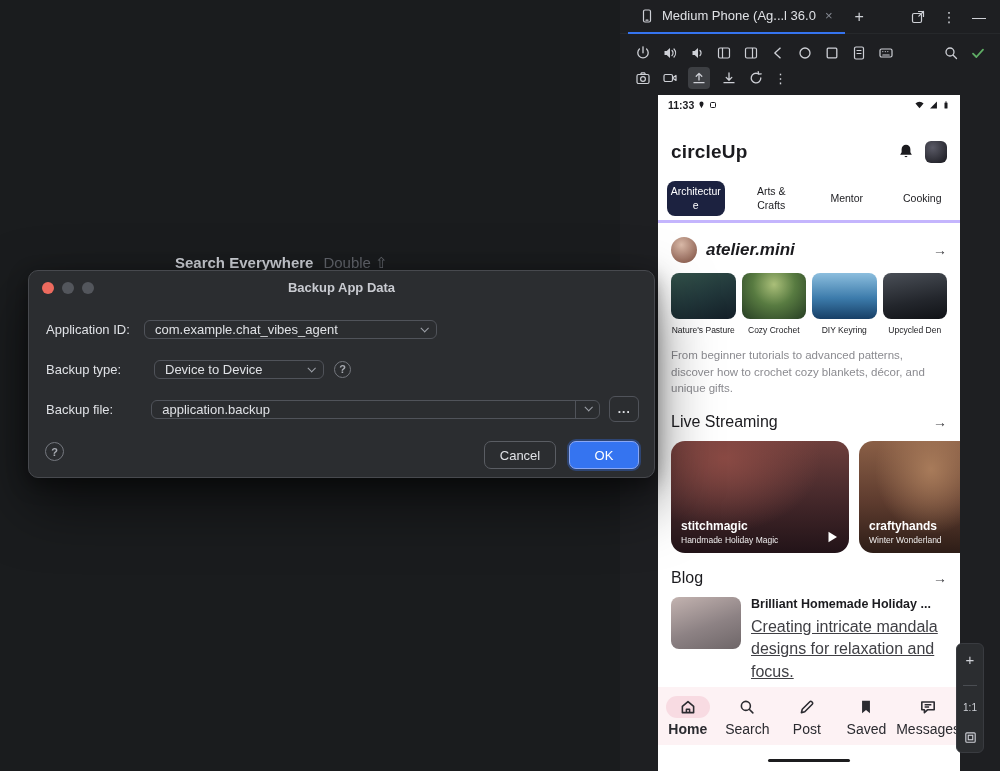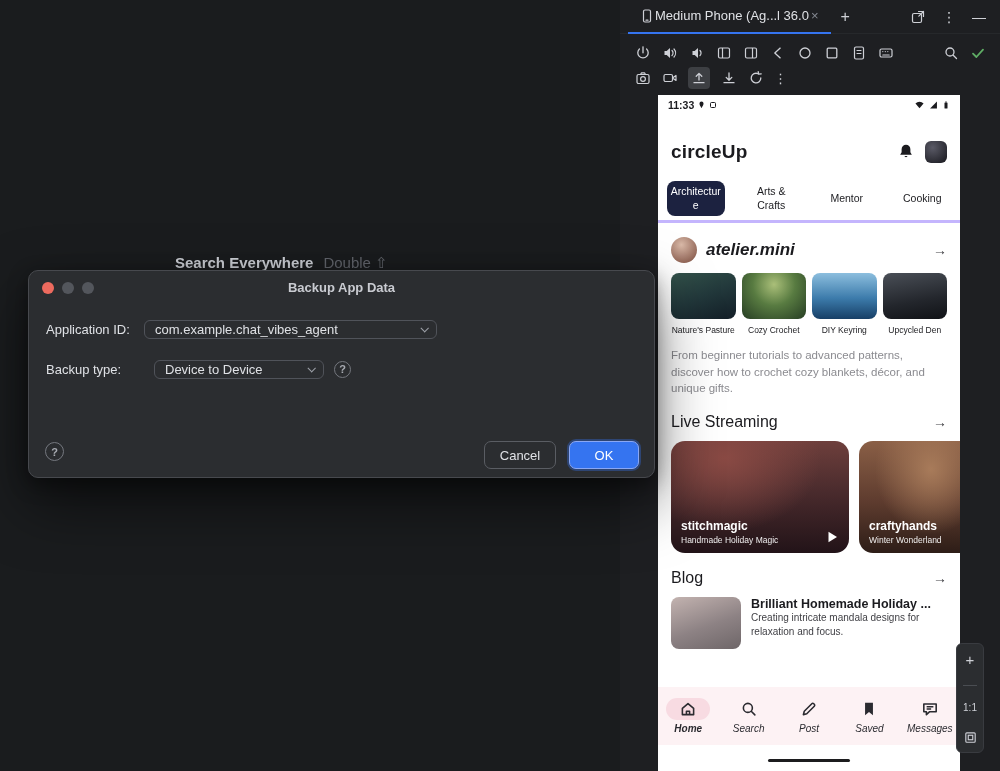--- a/index.html
+++ b/index.html
@@ -26,21 +26,21 @@
   .emulator-panel {
     position:absolute; left:620px; top:0; width:380px; height:771px;
     background:#1e1f22;
   }
   .tabbar {
     position:absolute; top:0; left:0; right:0; height:34px;
     display:flex; align-items:center; padding-left:8px;
     border-bottom:1px solid #26282b;
   }
   .emu-tab {
-    height:34px; display:flex; align-items:center; 
+    height:34px; display:flex; align-items:center; gap:7px;
     padding:0 10px; border-bottom:2px solid #3574f0;
     color:#dfe1e5; font-size:13px; cursor:default;
   }
   .emu-tab .close { color:#868a93; font-size:13px; padding:0 2px; }
   .newtab { margin-left:10px; color:#ced0d6; font-size:16px; }
   .win-controls { margin-left:auto; display:flex; align-items:center; gap:16px; padding-right:14px; color:#ced0d6; }
   .win-controls .glyph { font-size:14px; }
 
   .toolbar-row {
     position:absolute; left:0; right:0;
@@ -122,29 +122,29 @@
   .stream-name { font-size:12px; font-weight:700; }
   .stream-sub { font-size:8.5px; opacity:.92; margin-top:2px; }
   .stream-play { position:absolute; right:9px; bottom:8px; }
   .blog-row { margin-top:10px; padding:0 13px; display:flex; gap:10px; }
   .blog-img {
     width:70px; height:52px; border-radius:8px; flex-shrink:0;
     background:linear-gradient(160deg,#c3b3b0 0%,#8d8284 55%,#6e6668 100%);
   }
   .blog-text { min-width:0; }
   .blog-title { font-size:12.5px; font-weight:700; white-space:nowrap; overflow:hidden; text-overflow:ellipsis; }
-  .blog-excerpt { font-size:10px; line-height:1.4; color:#3f3f44; }
+  .blog-excerpt { margin-top:5px; font-size:16px; line-height:1.4; color:#3f3f44;text-decoration:underline; }
   .bottomnav {
     position:absolute; left:0; right:0; bottom:26px; height:58px;
     background:#fdf2f4; display:flex; align-items:center;
   }
   .nav-item { flex:1; display:flex; flex-direction:column; align-items:center; gap:3px; color:#2b2b30; }
   .nav-pill { width:44px; height:22px; border-radius:11px; display:flex; align-items:center; justify-content:center; }
   .nav-item.active .nav-pill { background:#f8dbe2; }
-  .nav-label { font-size:10px;font-style:italic; }
+  .nav-label { font-size:14px; }
   .nav-item.active .nav-label { font-weight:700; }
   .gesturebar {
     position:absolute; left:50%; bottom:9px; transform:translateX(-50%);
     width:82px; height:3px; border-radius:2px; background:#1c1c1e;
   }
 
   
   .zoom-strip {
     position:absolute; left:336px; top:643px; width:28px; height:110px;
     background:#2b2d30; border:1px solid #393b40; border-radius:6px;
@@ -540,20 +540,30 @@
 
   <div class="f-row" style="top:85px; right:15px; gap:10px;">
     <span class="f-label">Backup type:</span>
     <div class="dlg-select" style="width:170px;">
       <span>Device to Device</span>
       <span class="chev"></span>
     </div>
     <span class="help-circle">?</span>
   </div>
 
+  <div class="f-row" style="top:125px; right:15px; gap:9px;">
+    <span class="f-label">Backup file:</span>
+    <div class="dlg-select combo" style="width:457px;">
+      <span>application.backup</span>
+      <span class="combo-chev-cell">
+          <span class="chev"></span>
+        </span>
+    </div>
+    <span class="browse-btn">...</span>
+  </div>
 
   <div class="dlg-help">
     <span class="help-circle">?</span>
   </div>
 
   <div class="dlg-buttons">
     <span class="btn cancel">Cancel</span>
     <span class="btn ok">OK</span>
   </div>
 </div>

